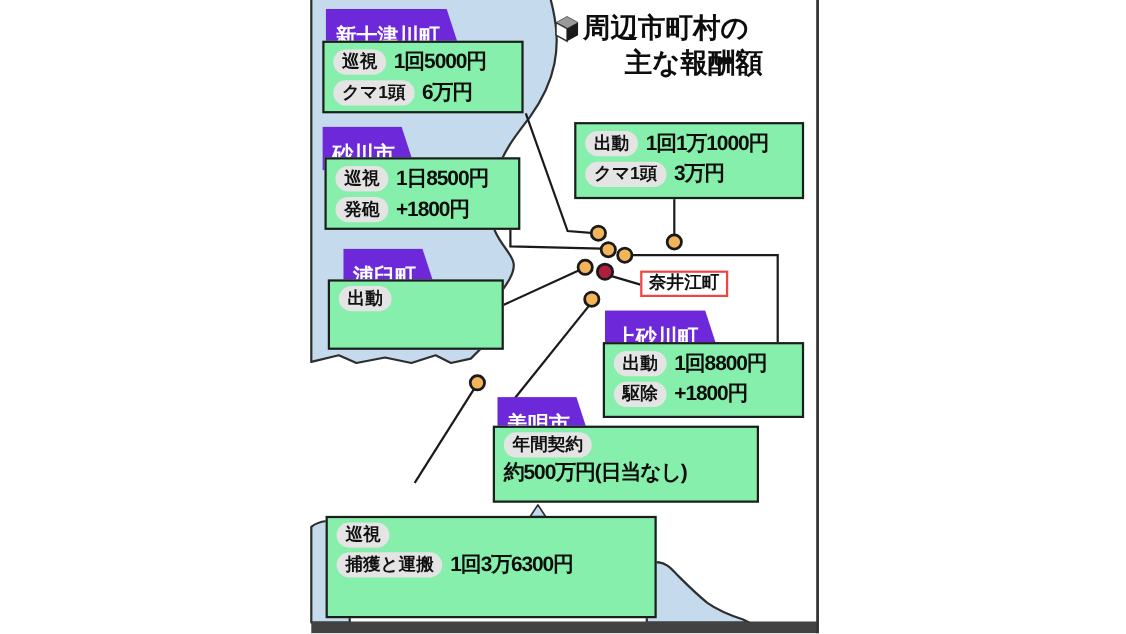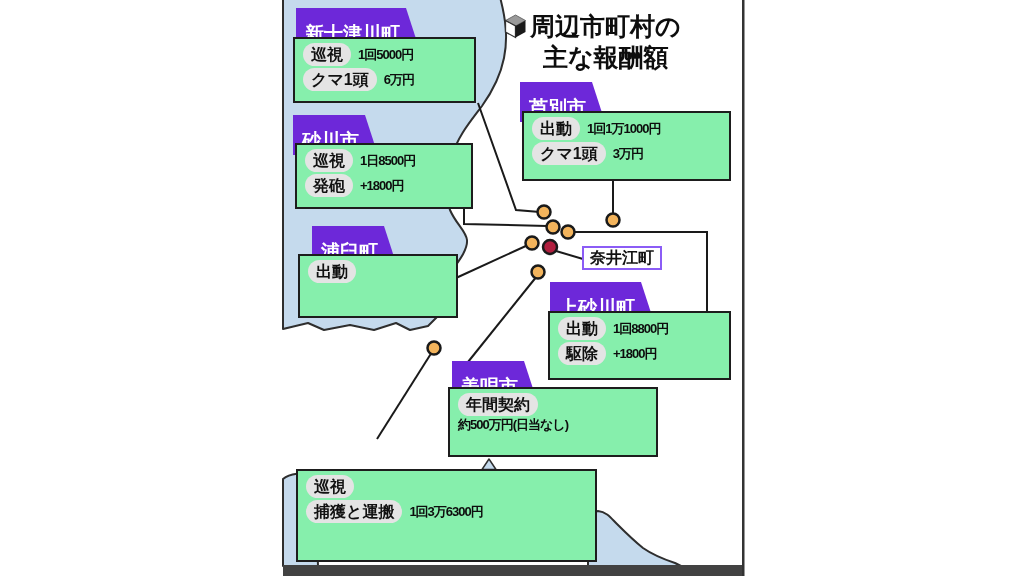--- a/index.html
+++ b/index.html
@@ -16,28 +16,28 @@
   .ibox{
     position:absolute;background:#86efac;border:2px solid #1d1d1d;box-sizing:border-box;
     padding:3px 8px;display:flex;flex-direction:column;
   }
   .row{display:flex;align-items:center;gap:7px;margin:1px 0;}
   .row-stack{display:block;margin:1px 0;}
   .pill{
     display:inline-block;background:#e4e4e4;border-radius:13px;padding:0 8px;
     font-size:16px;font-weight:600;line-height:23px;white-space:nowrap;color:#111;
   }
-  .val{font-size:13px;font-weight:700;letter-spacing:-1px;white-space:nowrap;color:#0d0d0d;}
+  .val{font-size:19px;font-weight:700;letter-spacing:-1px;white-space:nowrap;color:#0d0d0d;}
   .small-label{
-    position:absolute;background:#fff;border:2px solid #8b5cf6;box-sizing:border-box;
+    position:absolute;background:#fff;border:2px solid #ef4444;box-sizing:border-box;
     font-size:16px;font-weight:700;line-height:20px;padding:0 6px;white-space:nowrap;
   }
   #title{position:absolute;left:504px;top:11px;font-weight:700;font-size:25px;line-height:31px;color:#0d0d0d;}
   #title .t-line1{display:flex;align-items:center;gap:3px;white-space:nowrap;}
-  #title .t-line2{margin-left:39px;white-space:nowrap;}
+  #title .t-line2{margin-left:64px;white-space:nowrap;}
 </style>
 </head>
 <body>
 
 <div id="stage">
 
   <svg id="maplayer" viewBox="0 0 1024 576">
 
     <path d="M283,-3 L500,-3
          C506,20 508,38 504,58
@@ -110,21 +110,20 @@
     <div class="row">
       <span class="pill">巡視</span>
       <span class="val">1日8500円</span>
     </div>
     <div class="row">
       <span class="pill">発砲</span>
       <span class="val">+1800円</span>
     </div>
   </div>
 
-  <div class="tag" style="left:520px;top:82px;">芦別市</div>
   <div class="ibox" style="left:522px;top:111px;width:209px;height:70px;">
     <div class="row">
       <span class="pill">出動</span>
       <span class="val">1回1万1000円</span>
     </div>
     <div class="row">
       <span class="pill">クマ1頭</span>
       <span class="val">3万円</span>
     </div>
   </div>
@@ -144,21 +143,21 @@
       <span class="pill">出動</span>
       <span class="val">1回8800円</span>
     </div>
     <div class="row">
       <span class="pill">駆除</span>
       <span class="val">+1800円</span>
     </div>
   </div>
 
   <div class="tag" style="left:452px;top:361px;text-align:center;">美唄市</div>
-  <div class="ibox" style="left:448px;top:387px;width:210px;height:70px;">
+  <div class="ibox" style="left:448px;top:387px;width:242px;height:70px;">
     <div class="row-stack">
       <span class="pill">年間契約</span>
       <div class="val">約500万円(日当なし)</div>
     </div>
   </div>
 
   <div class="ibox" style="left:296px;top:469px;width:301px;height:93px;">
     <div class="row">
       <span class="pill">巡視</span>
     </div>

